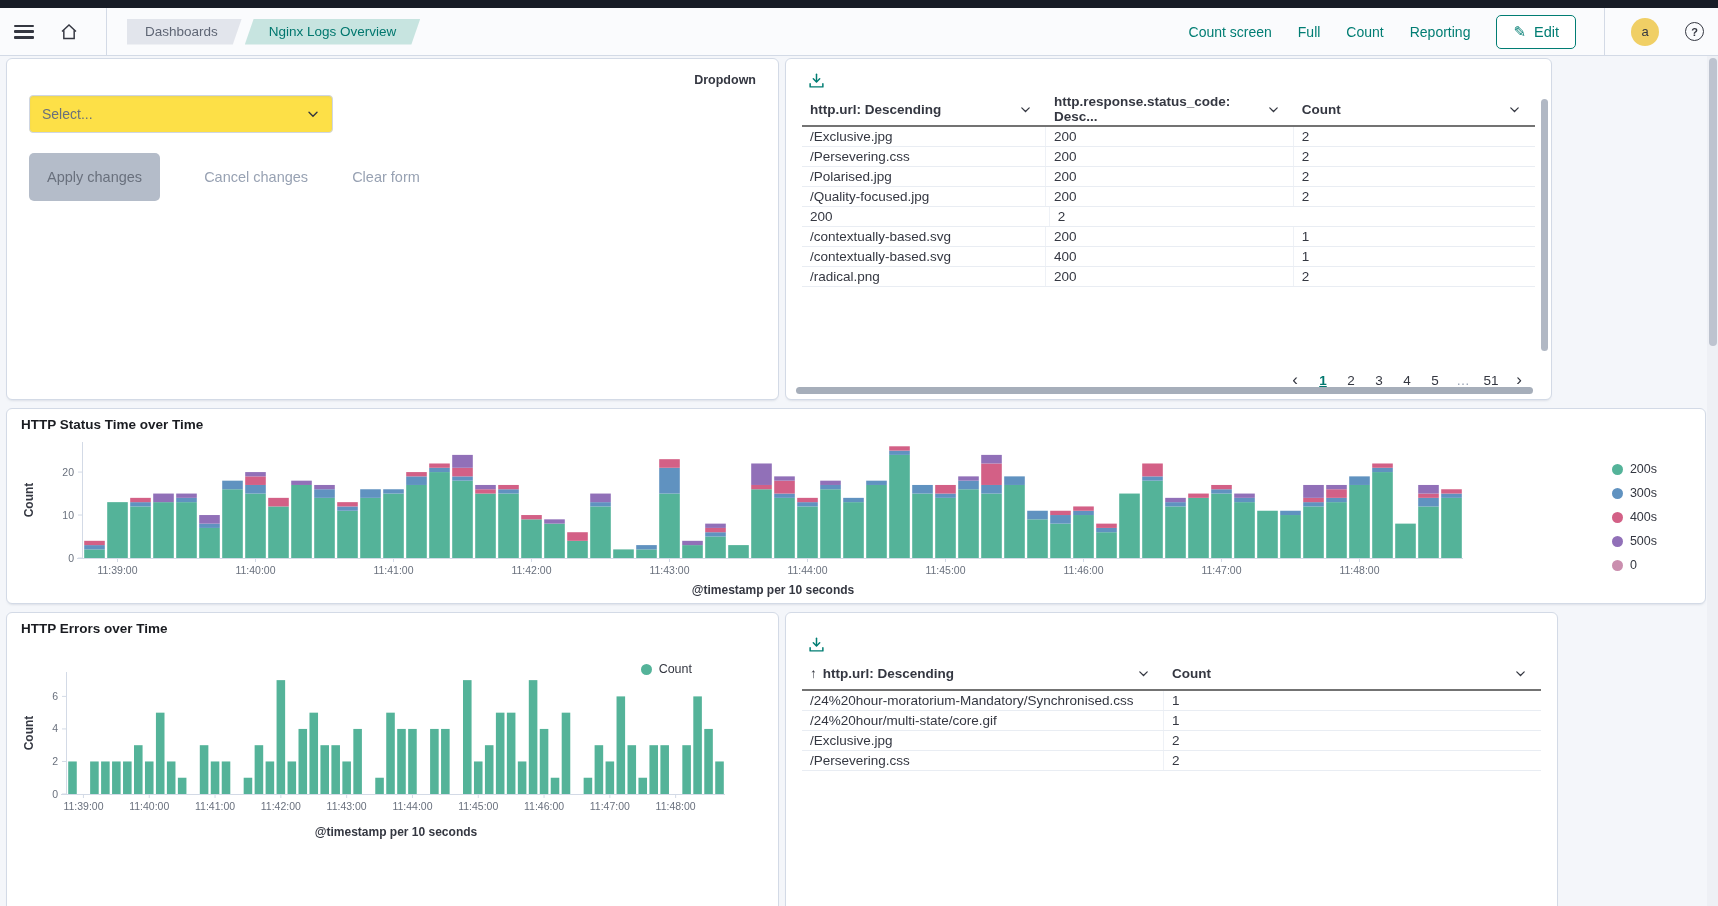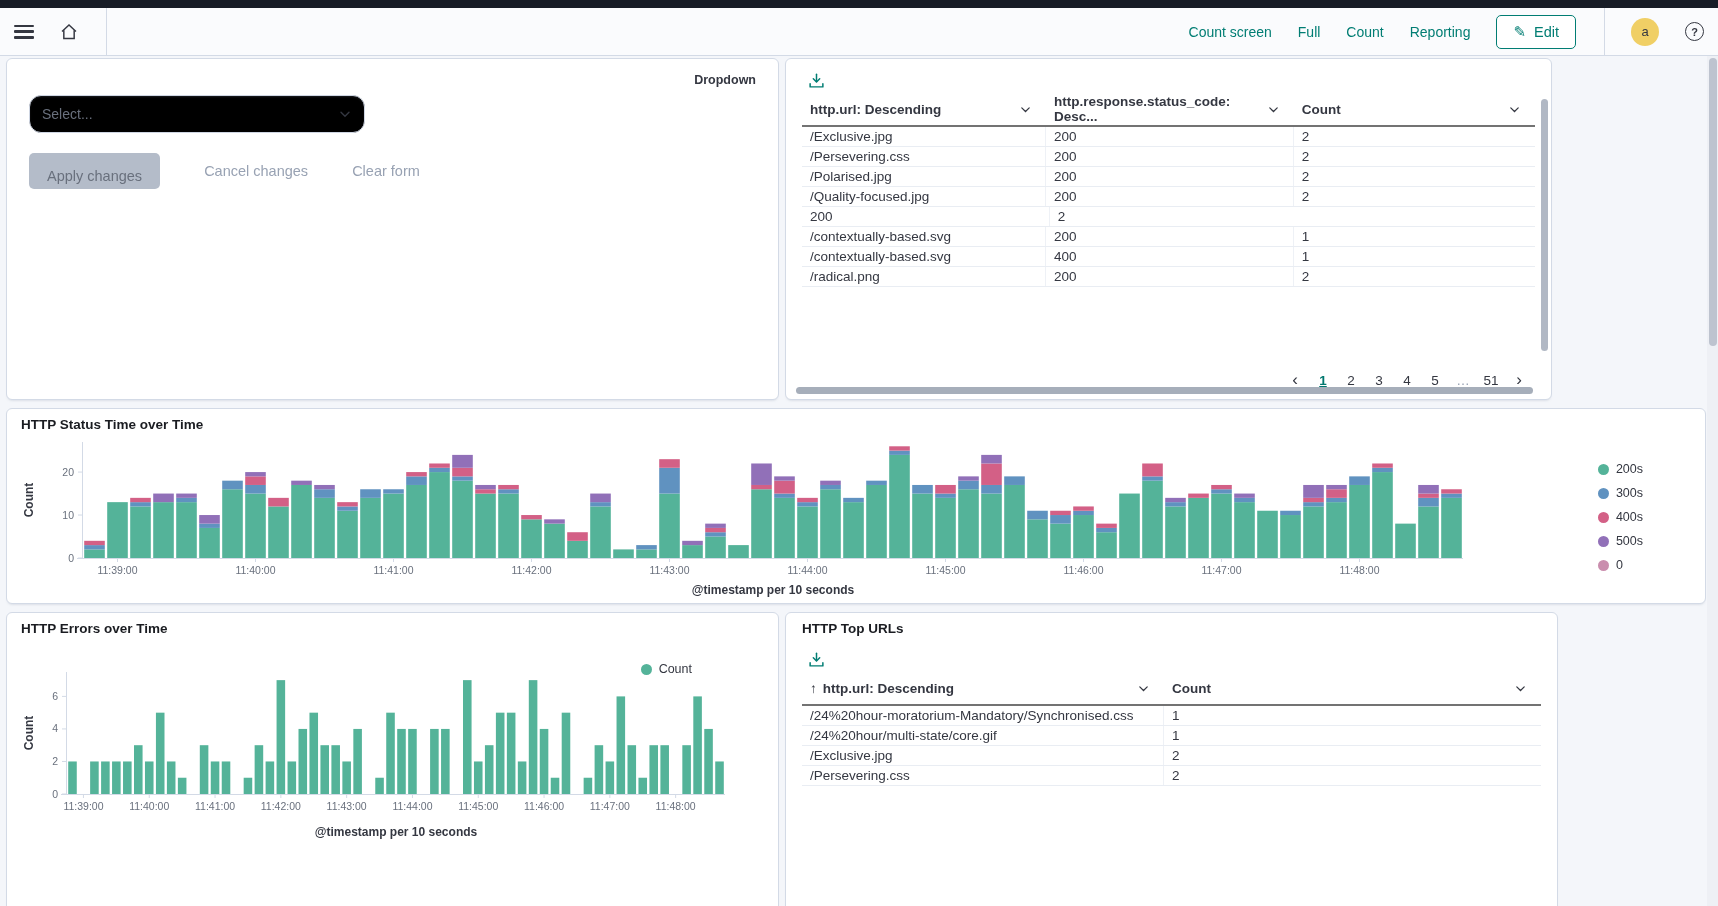--- a/index.html
+++ b/index.html
@@ -30,24 +30,24 @@
   .content { position:absolute; top:58px; left:0; right:0; bottom:0; overflow:hidden; }
   .panel { position:absolute; background:#fff; border:1px solid #d3dae6; border-radius:6px; box-shadow:0 2px 2px -1px rgba(152,162,179,.25); }
   #panel-controls   { left:6px;   top:0;     width:773px;  height:342px; padding:14px 22px; }
   #panel-table      { left:785px; top:0;     width:767px;  height:342px; padding:6px 16px; }
   #panel-status     { left:6px;   top:350px; width:1700px; height:196px; padding:8px 14px; }
   #panel-errors     { left:6px;   top:554px; width:773px;  height:340px; padding:8px 14px; }
   #panel-topurls    { left:785px; top:554px; width:773px;  height:340px; padding:8px 16px; }
 
   
   .field-label { font-size:12.5px; font-weight:bold; color:#343741; margin-bottom:8px;text-align:right; }
-  .select-box { width:336px; height:38px; background:#000000; border:1px solid #cfd6e3; border-radius:12px; box-shadow:inset 0 1px 2px rgba(152,162,179,.18); display:flex; align-items:center; padding:0 12px; cursor:pointer; }
+  .select-box { width:304px; height:38px; background:#fde047; border:1px solid #cfd6e3; border-radius:4px; box-shadow:inset 0 1px 2px rgba(152,162,179,.18); display:flex; align-items:center; padding:0 12px; cursor:pointer; }
   .select-box .ph { color:#69707d; font-size:14px; flex:1; }
   .btn-row { display:flex; align-items:center; gap:44px; margin-top:20px; }
-  .btn-apply { background:#b4bcc9; color:#69707d; border:none; border-radius:5px; height:36px; padding:15px 18px; font-size:14.5px; }
+  .btn-apply { background:#b4bcc9; color:#69707d; border:none; border-radius:5px; height:48px; padding:15px 18px; font-size:14.5px; }
   .btn-text { background:none; border:none; color:#98a2b3; font-size:14.5px; cursor:pointer; }
 
   
   .dl-row { height:26px; display:flex; align-items:center; padding-left:6px; margin-top:2px; }
   .tbl-header { display:flex; border-bottom:2px solid #737373; height:34px; align-items:center; }
   .tbl-header .hcell { display:flex; align-items:center; font-weight:bold; font-size:13.5px; color:#343741; padding:0 8px; cursor:pointer; }
   .hcell .sp { flex:1; }
   .hcell .chev { margin-right:6px; display:flex; }
   .rows-clip { height:233px; overflow:hidden; }
   .trow { display:flex; height:20px; align-items:center; border-bottom:1px solid #e9edf3; font-size:13.5px; color:#343741; }
@@ -89,20 +89,24 @@
         <i></i>
         <i></i>
       </div>
     <div class="home-btn">
       <svg width="18" height="18" viewBox="0 0 16 16" fill="none" stroke="#343741" stroke-width="1.3">
         <path d="M1.8 7.6 8 1.8l6.2 5.8"></path>
           <path d="M3.4 6.4v7.3h9.2V6.4"></path>
       </svg>
     </div>
     <div class="nav-divider"></div>
+    <div class="crumbs">
+      <div class="crumb first">Dashboards</div>
+      <div class="crumb active">Nginx Logs Overview</div>
+    </div>
   </div>
   <div class="nav-right">
     <span class="nav-link">Count screen</span>
     <span class="nav-link">Full</span>
     <span class="nav-link">Count</span>
     <span class="nav-link">Reporting</span>
     <button class="edit-btn">
       <span class="pencil">✎</span>
       <span>Edit</span>
     </button>
@@ -407,21 +411,21 @@
           <text x="924.5" y="142" text-anchor="middle" class="axis-tick">11:45:00</text>
           <line x1="1062.5" y1="126" x2="1062.5" y2="130" stroke="#d3dae6"></line>
           <text x="1062.5" y="142" text-anchor="middle" class="axis-tick">11:46:00</text>
           <line x1="1200.5" y1="126" x2="1200.5" y2="130" stroke="#d3dae6"></line>
           <text x="1200.5" y="142" text-anchor="middle" class="axis-tick">11:47:00</text>
           <line x1="1338.5" y1="126" x2="1338.5" y2="130" stroke="#d3dae6"></line>
           <text x="1338.5" y="142" text-anchor="middle" class="axis-tick">11:48:00</text>
           <text x="752" y="162" text-anchor="middle" class="axis-label">@timestamp per 10 seconds</text>
           <text x="12" y="68" text-anchor="middle" class="axis-label" transform="rotate(-90 12 68)">Count</text>
         </svg>
-      <div class="legend-v" id="status-legend" style="right:48px; top:30px;">
+      <div class="legend-v" id="status-legend" style="right:34px; top:30px;">
           <div class="leg-item">
             <div class="leg-dot" style="background: rgb(84, 179, 153);"></div>
             <div>200s</div>
           </div>
           <div class="leg-item">
             <div class="leg-dot" style="background: rgb(96, 146, 192);"></div>
             <div>300s</div>
           </div>
           <div class="leg-item">
             <div class="leg-dot" style="background: rgb(211, 96, 134);"></div>
@@ -531,21 +535,20 @@
       <div class="legend-h" id="errors-legend" style="right:72px; top:26px;">
           <div class="leg-item">
             <div class="leg-dot" style="background: rgb(84, 179, 153);"></div>
             <div>Count</div>
           </div>
         </div>
     </div>
   </div>
 
   <div class="panel" id="panel-topurls">
-    <div class="chart-title">HTTP Top URLs</div>
     <div class="dl-row" style="margin-top:10px;">
       <svg width="17" height="17" viewBox="0 0 16 16" fill="none" stroke="#017d73" stroke-width="1.4" stroke-linecap="round" stroke-linejoin="round">
         <path d="M8 2v7"></path>
           <path d="M5 6.4 8 9.4l3-3"></path>
           <path d="M2 11v3h12v-3"></path>
       </svg>
     </div>
     <div class="tbl-header" id="topurls-header">
         <div class="hcell c2-1">
           <span style="margin-right:6px;">↑</span>

